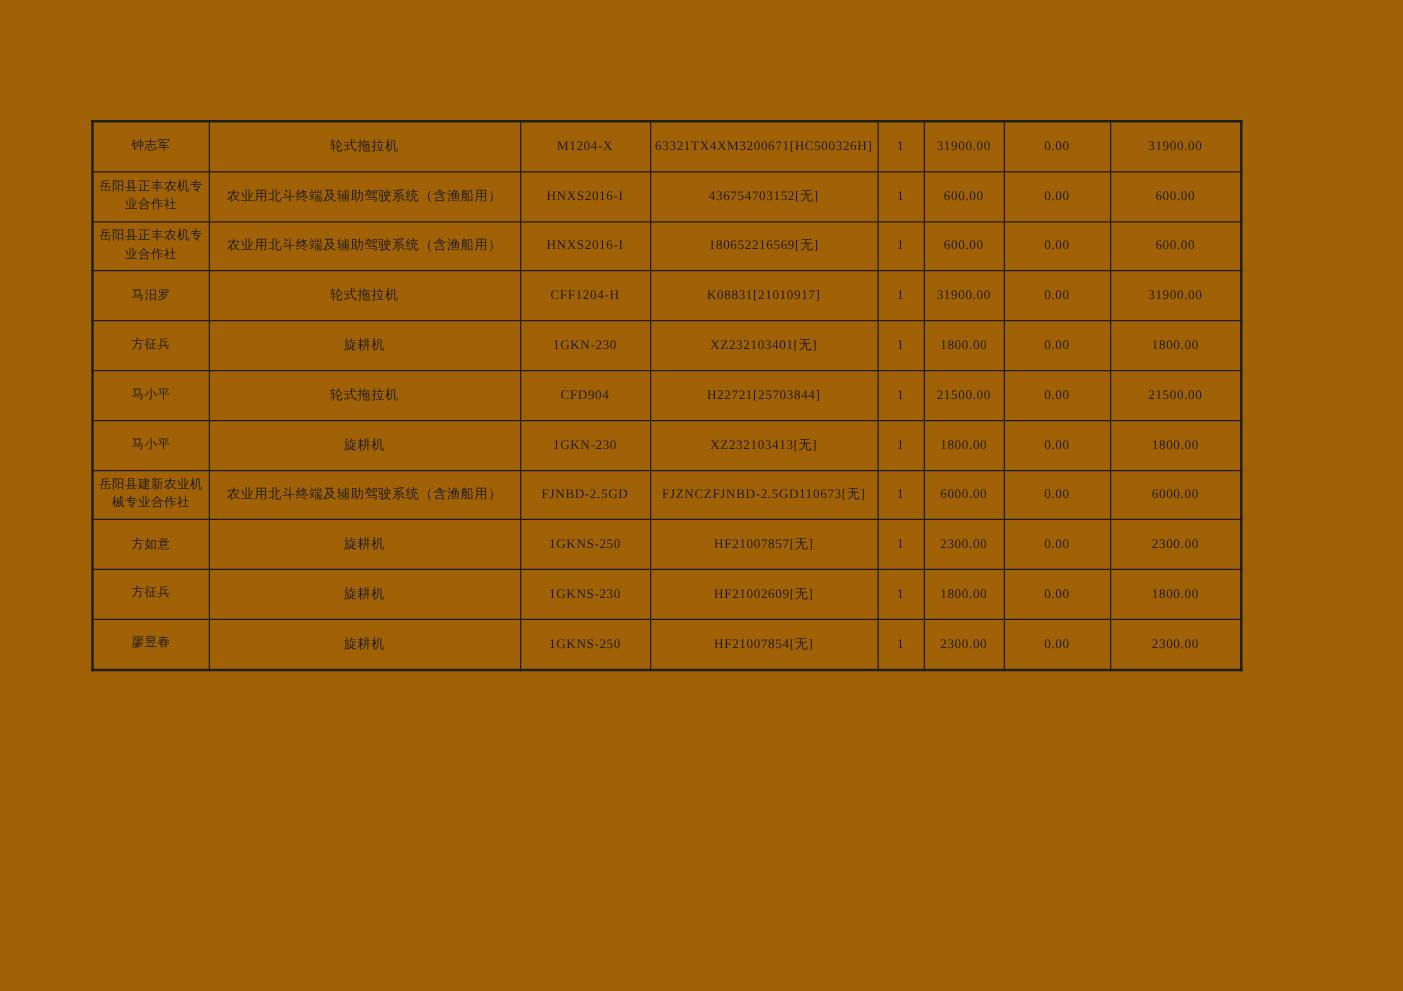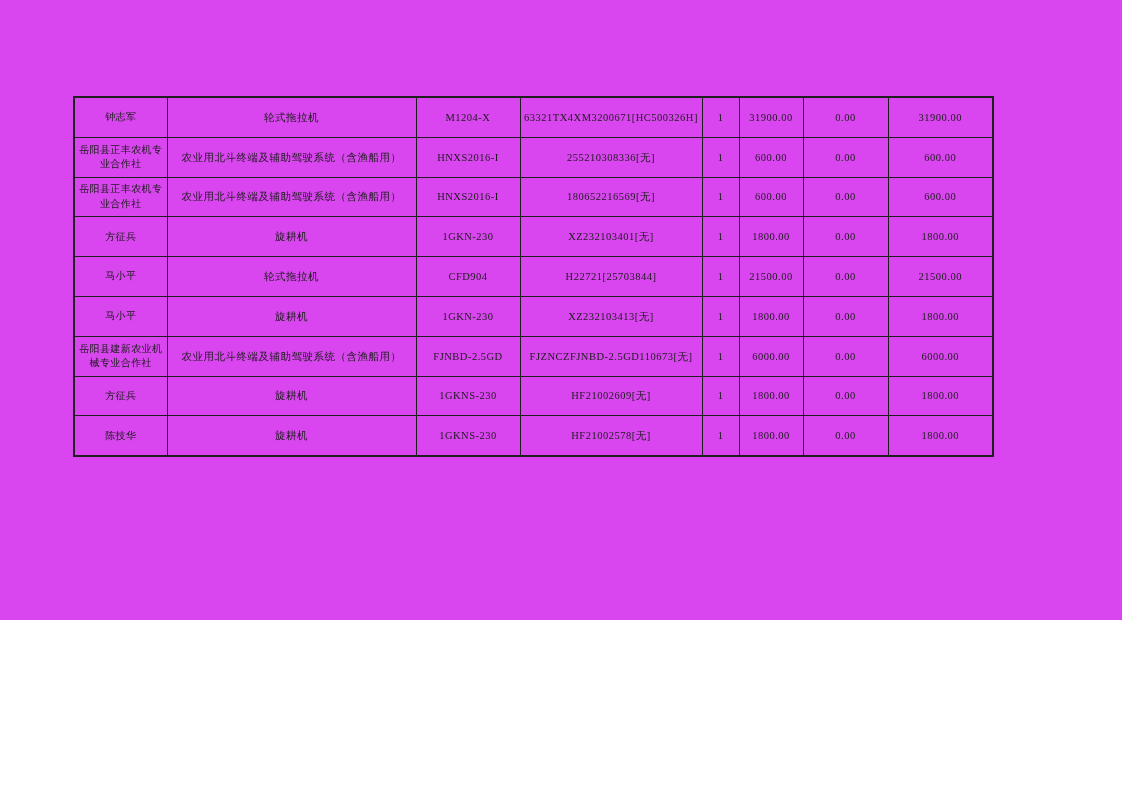--- a/index.html
+++ b/index.html
@@ -7,22 +7,22 @@
     padding: 0;
     background: #ffffff;
     width: 1122px;
     height: 793px;
     overflow: hidden;
     font-family: "Liberation Serif", "DejaVu Serif", serif;
   }
   .page {
     position: relative;
     width: 1122px;
-    height: 620px;
-    background: #d946ef;
+    height: 793px;
+    background: #a16207;
   }
   table.grid {
     position: absolute;
     left: 73px;
     top: 96px;
     width: 919px;
     border-collapse: collapse;
     table-layout: fixed;
     border: 2px solid #1f1f1f;
   }
@@ -75,35 +75,45 @@
           <td class="col-serial">63321TX4XM3200671[HC500326H]</td>
           <td class="col-qty">1</td>
           <td class="col-price">31900.00</td>
           <td class="col-deduction">0.00</td>
           <td class="col-total">31900.00</td>
         </tr>
         <tr>
           <td class="col-name">岳阳县正丰农机专业合作社</td>
           <td class="col-machine">农业用北斗终端及辅助驾驶系统（含渔船用）</td>
           <td class="col-model">HNXS2016-I</td>
-          <td class="col-serial">255210308336[无]</td>
+          <td class="col-serial">436754703152[无]</td>
           <td class="col-qty">1</td>
           <td class="col-price">600.00</td>
           <td class="col-deduction">0.00</td>
           <td class="col-total">600.00</td>
         </tr>
         <tr>
           <td class="col-name">岳阳县正丰农机专业合作社</td>
           <td class="col-machine">农业用北斗终端及辅助驾驶系统（含渔船用）</td>
           <td class="col-model">HNXS2016-I</td>
           <td class="col-serial">180652216569[无]</td>
           <td class="col-qty">1</td>
           <td class="col-price">600.00</td>
           <td class="col-deduction">0.00</td>
           <td class="col-total">600.00</td>
+        </tr>
+        <tr>
+          <td class="col-name">马汨罗</td>
+          <td class="col-machine">轮式拖拉机</td>
+          <td class="col-model">CFF1204-H</td>
+          <td class="col-serial">K08831[21010917]</td>
+          <td class="col-qty">1</td>
+          <td class="col-price">31900.00</td>
+          <td class="col-deduction">0.00</td>
+          <td class="col-total">31900.00</td>
         </tr>
         <tr>
           <td class="col-name">方征兵</td>
           <td class="col-machine">旋耕机</td>
           <td class="col-model">1GKN-230</td>
           <td class="col-serial">XZ232103401[无]</td>
           <td class="col-qty">1</td>
           <td class="col-price">1800.00</td>
           <td class="col-deduction">0.00</td>
           <td class="col-total">1800.00</td>
@@ -132,34 +142,44 @@
           <td class="col-name">岳阳县建新农业机械专业合作社</td>
           <td class="col-machine">农业用北斗终端及辅助驾驶系统（含渔船用）</td>
           <td class="col-model">FJNBD-2.5GD</td>
           <td class="col-serial">FJZNCZFJNBD-2.5GD110673[无]</td>
           <td class="col-qty">1</td>
           <td class="col-price">6000.00</td>
           <td class="col-deduction">0.00</td>
           <td class="col-total">6000.00</td>
         </tr>
         <tr>
+          <td class="col-name">方如意</td>
+          <td class="col-machine">旋耕机</td>
+          <td class="col-model">1GKNS-250</td>
+          <td class="col-serial">HF21007857[无]</td>
+          <td class="col-qty">1</td>
+          <td class="col-price">2300.00</td>
+          <td class="col-deduction">0.00</td>
+          <td class="col-total">2300.00</td>
+        </tr>
+        <tr>
           <td class="col-name">方征兵</td>
           <td class="col-machine">旋耕机</td>
           <td class="col-model">1GKNS-230</td>
           <td class="col-serial">HF21002609[无]</td>
           <td class="col-qty">1</td>
           <td class="col-price">1800.00</td>
           <td class="col-deduction">0.00</td>
           <td class="col-total">1800.00</td>
         </tr>
         <tr>
-          <td class="col-name">陈技华</td>
+          <td class="col-name">廖昱春</td>
           <td class="col-machine">旋耕机</td>
-          <td class="col-model">1GKNS-230</td>
-          <td class="col-serial">HF21002578[无]</td>
+          <td class="col-model">1GKNS-250</td>
+          <td class="col-serial">HF21007854[无]</td>
           <td class="col-qty">1</td>
-          <td class="col-price">1800.00</td>
+          <td class="col-price">2300.00</td>
           <td class="col-deduction">0.00</td>
-          <td class="col-total">1800.00</td>
+          <td class="col-total">2300.00</td>
         </tr>
       </tbody>
   </table>
 </div>
 
 </body></html>

